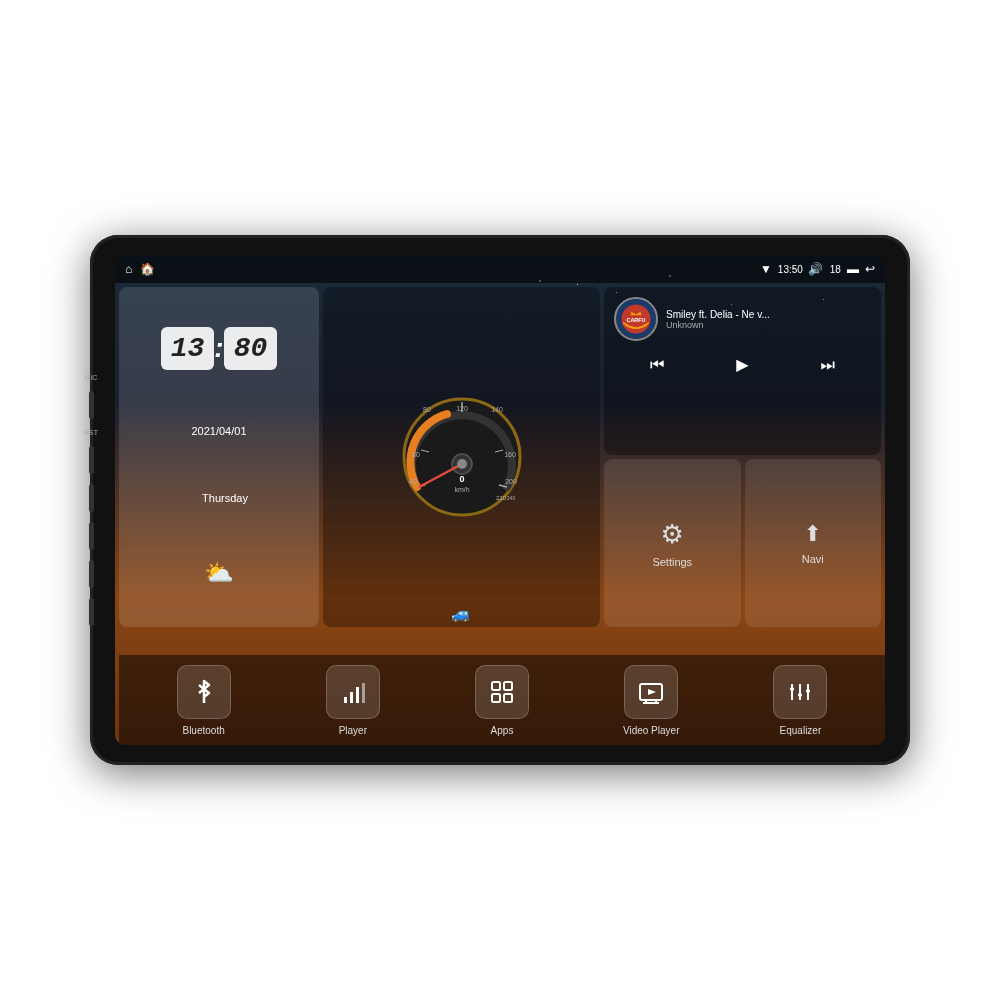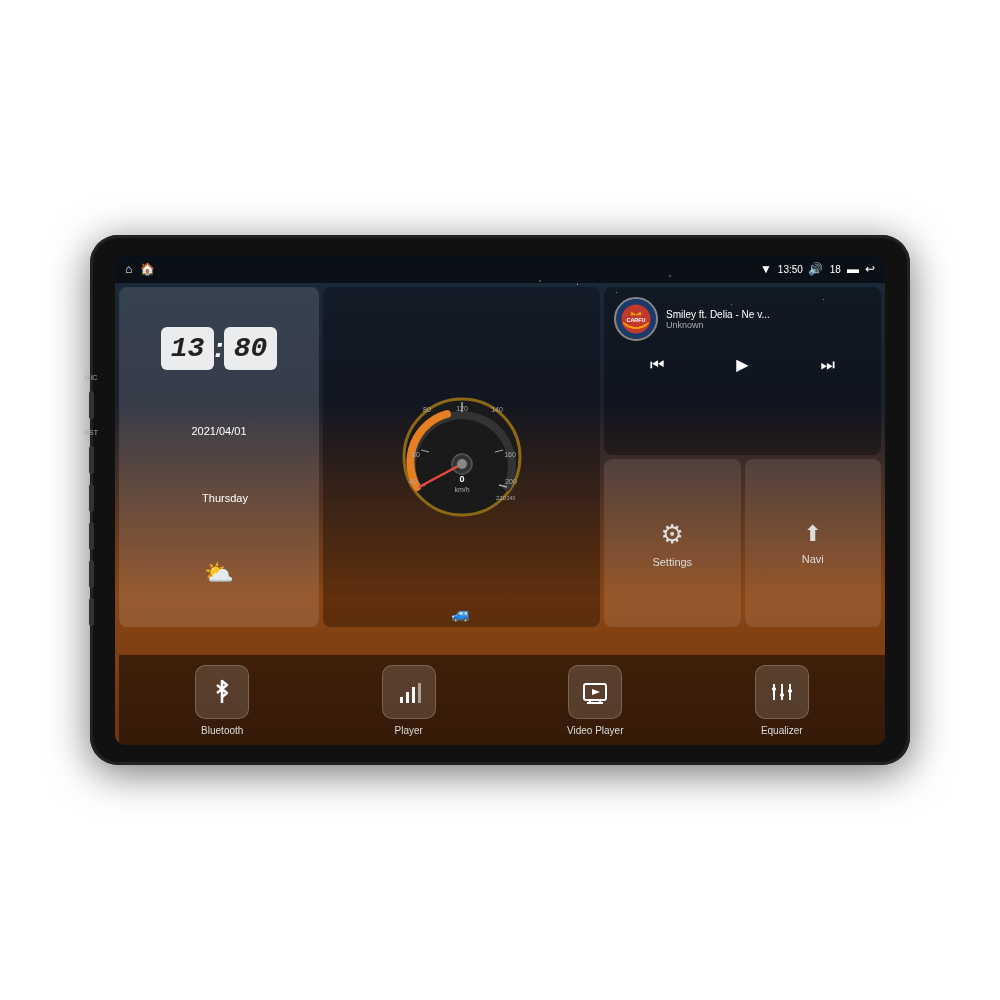--- a/index.html
+++ b/index.html
@@ -443,20 +443,31 @@
           <svg width="26" height="26" viewBox="0 0 26 26">
             <rect x="4" y="18" width="3" height="6" fill="white"></rect>
             <rect x="10" y="13" width="3" height="11" fill="white"></rect>
             <rect x="16" y="8" width="3" height="16" fill="white"></rect>
             <rect x="22" y="4" width="3" height="20" fill="white" opacity="0.5"></rect>
           </svg>
         </div>
         <span class="bottom-btn-label">Player</span>
       </div>
 
+      <div class="bottom-btn">
+        <div class="bottom-btn-icon-wrap">
+          <svg width="26" height="26" viewBox="0 0 26 26">
+            <rect x="3" y="3" width="8" height="8" rx="1.5" fill="none" stroke="white" stroke-width="2"></rect>
+            <rect x="15" y="3" width="8" height="8" rx="1.5" fill="none" stroke="white" stroke-width="2"></rect>
+            <rect x="3" y="15" width="8" height="8" rx="1.5" fill="none" stroke="white" stroke-width="2"></rect>
+            <rect x="15" y="15" width="8" height="8" rx="1.5" fill="none" stroke="white" stroke-width="2"></rect>
+          </svg>
+        </div>
+        <span class="bottom-btn-label">Apps</span>
+      </div>
 
       <div class="bottom-btn">
         <div class="bottom-btn-icon-wrap">
           <svg width="26" height="26" viewBox="0 0 26 26">
             <rect x="2" y="5" width="22" height="16" rx="2" fill="none" stroke="white" stroke-width="2"></rect>
             <polygon points="10,10 18,13 10,16" fill="white"></polygon>
             <line x1="8" y1="21" x2="8" y2="24" stroke="white" stroke-width="2"></line>
             <line x1="18" y1="21" x2="18" y2="24" stroke="white" stroke-width="2"></line>
             <line x1="5" y1="24" x2="21" y2="24" stroke="white" stroke-width="2"></line>
           </svg>

